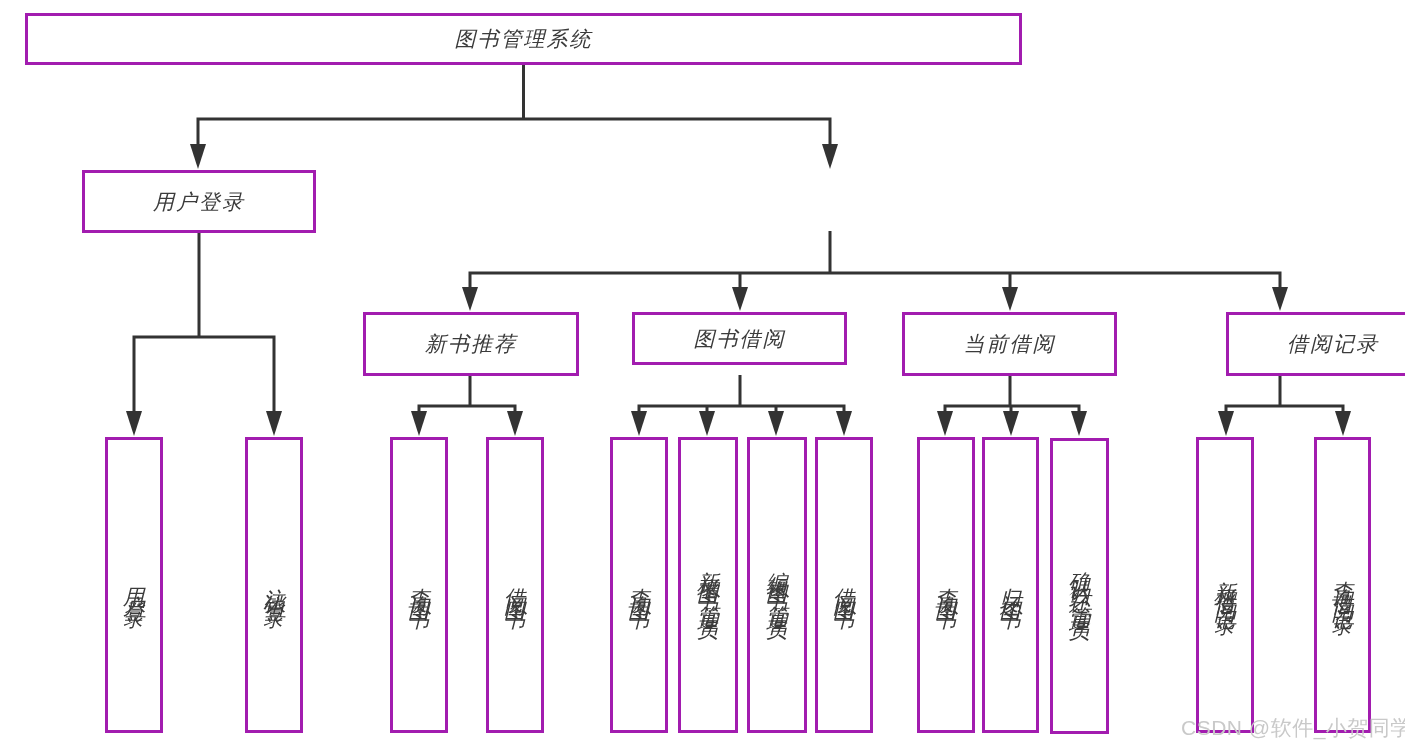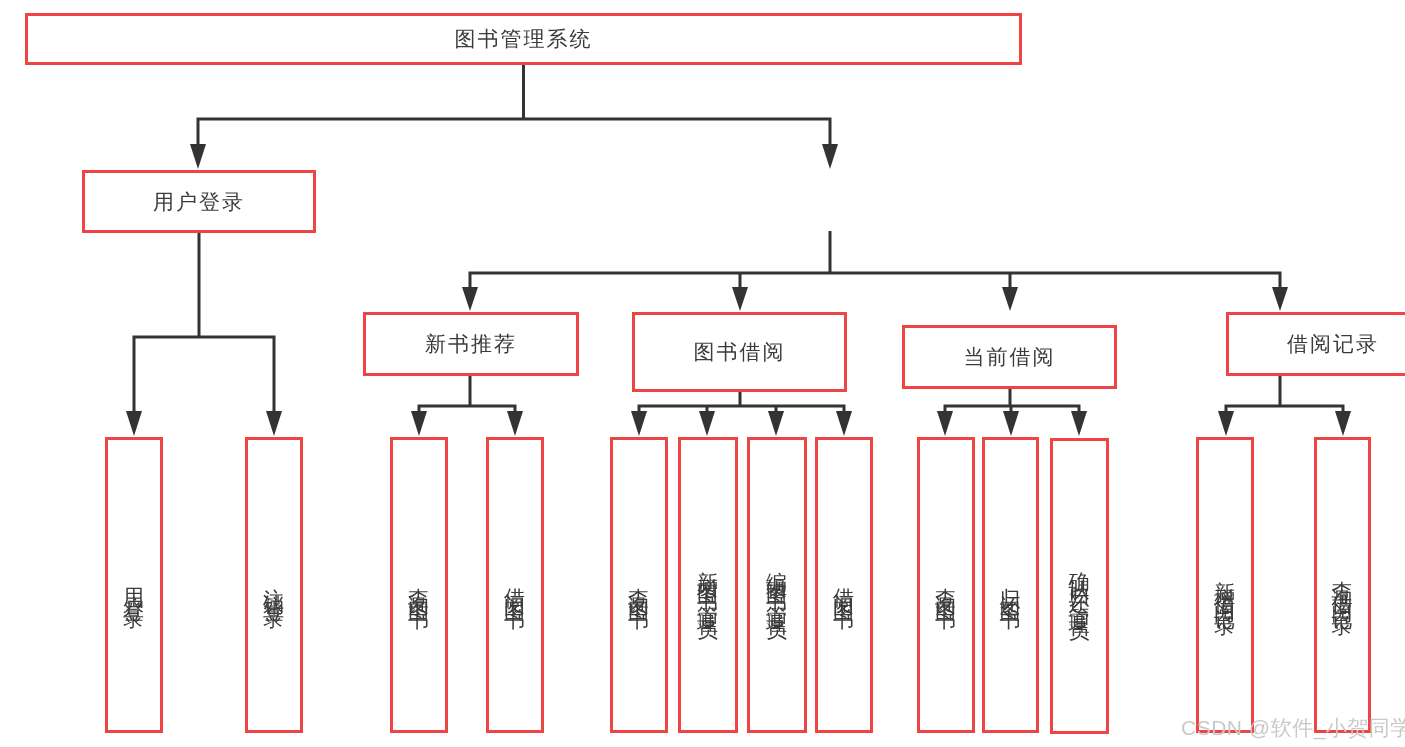--- a/index.html
+++ b/index.html
@@ -20,26 +20,27 @@
   #connectors {
     position: absolute;
     left: 0;
     top: 0;
     z-index: 1;
   }
   .box {
     position: absolute;
     box-sizing: border-box;
     background: #ffffff;
-    border: 3px solid #ef4444;
+    border: 3px solid #a21caf;
     color: #3b3b3b;
     display: flex;
     align-items: center;
     justify-content: center;
     z-index: 2;
+    font-style: italic;
   }
   .h {
     font-size: 21px;
     letter-spacing: 2px;
     white-space: nowrap;
   }
   .v {
     writing-mode: vertical-rl;
     text-orientation: mixed;
     font-size: 21px;
@@ -100,22 +101,22 @@
       <polygon points="1218,411 1234,411 1226,436"></polygon>
       <polygon points="1335,411 1351,411 1343,436"></polygon>
     </g>
   </svg>
 
   <div class="box h" style="left:25px; top:13px; width:997px; height:52px;">图书管理系统</div>
 
   <div class="box h" style="left:82px; top:170px; width:234px; height:63px;">用户登录</div>
 
   <div class="box h" style="left:363px; top:312px; width:216px; height:64px;">新书推荐</div>
-  <div class="box h" style="left:632px; top:312px; width:215px; height:80px;">图书借阅</div>
-  <div class="box h" style="left:902px; top:325px; width:215px; height:64px;">当前借阅</div>
+  <div class="box h" style="left:632px; top:312px; width:215px; height:53px;">图书借阅</div>
+  <div class="box h" style="left:902px; top:312px; width:215px; height:64px;">当前借阅</div>
   <div class="box h" style="left:1226px; top:312px; width:214px; height:64px;">借阅记录</div>
 
   <div class="box v" style="left:105px; top:437px; width:58px; height:296px;">用户登录</div>
   <div class="box v" style="left:245px; top:437px; width:58px; height:296px;">注销登录</div>
 
   <div class="box v" style="left:390px; top:437px; width:58px; height:296px;">查询图书</div>
   <div class="box v" style="left:486px; top:437px; width:58px; height:296px;">借阅图书</div>
 
   <div class="box v" style="left:610px; top:437px; width:58px; height:296px;">查询图书</div>
   <div class="box v" style="left:678px; top:437px; width:60px; height:296px;">新增图书（管理员）</div>

